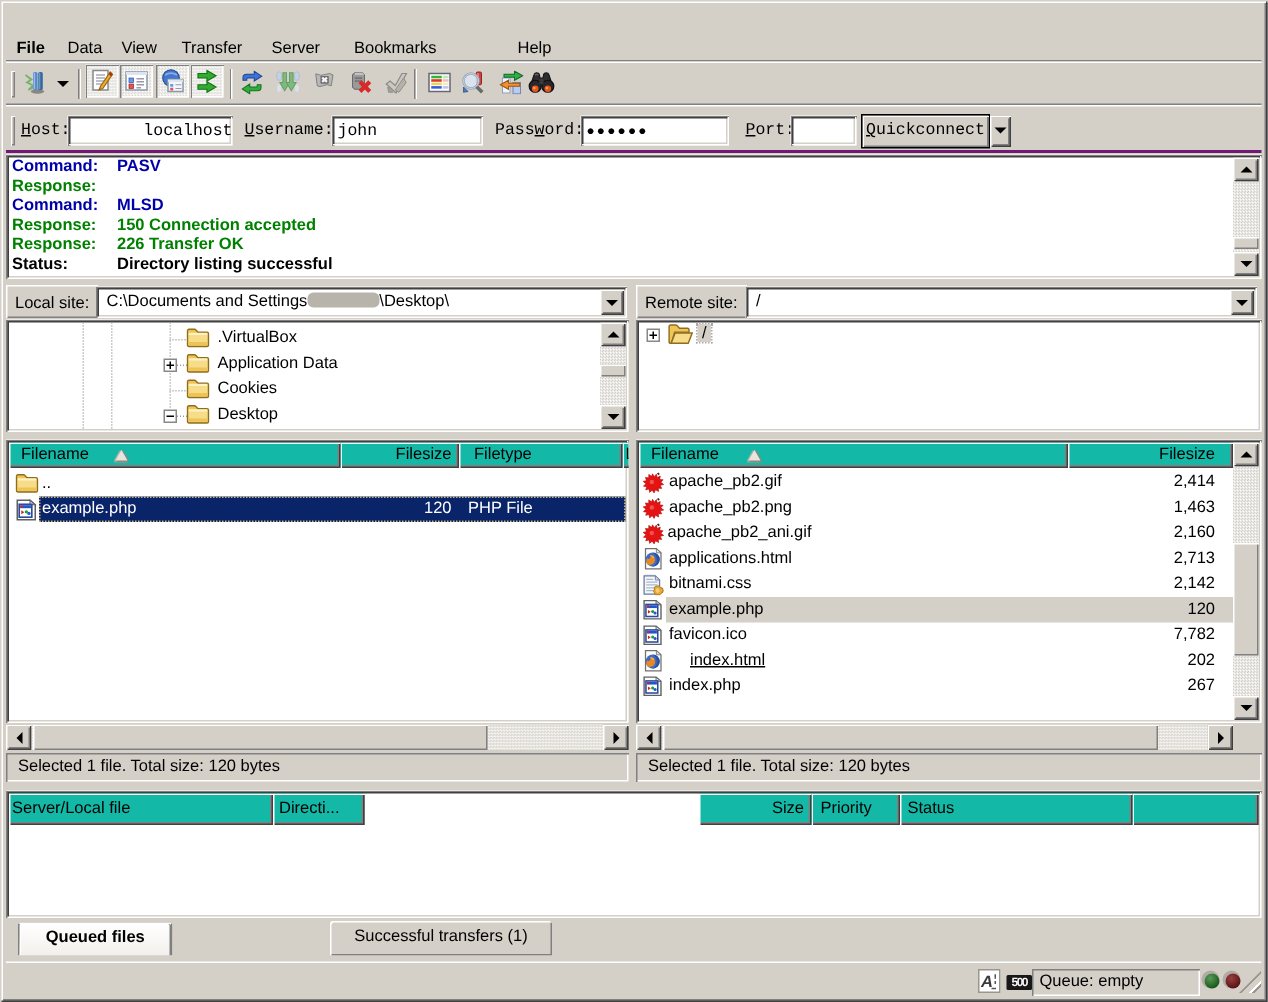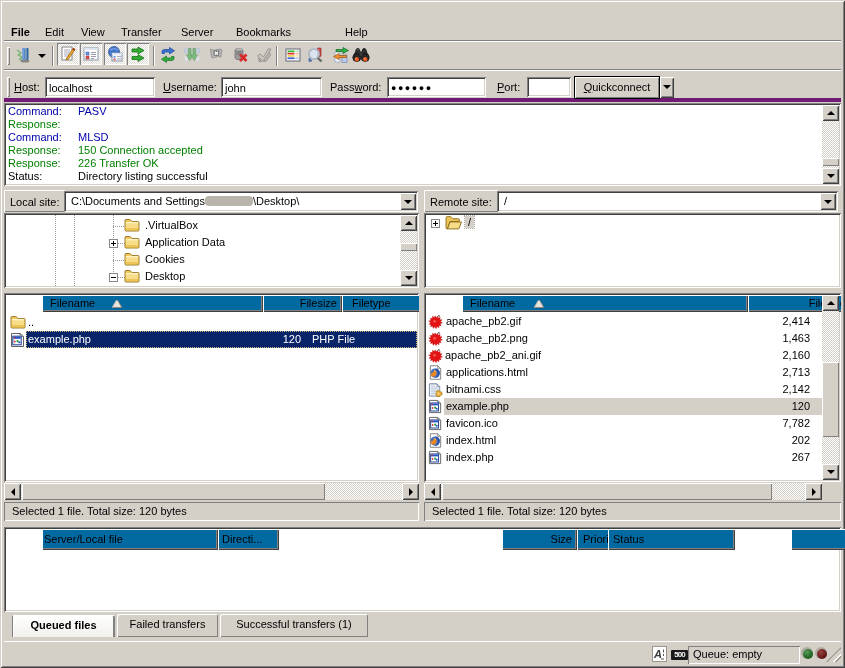--- a/index.html
+++ b/index.html
@@ -13,21 +13,21 @@
 .sunk { box-shadow: inset 1px 1px 0 #808080, inset -1px -1px 0 #fff, inset 2px 2px 0 #404040, inset -2px -2px 0 #d4d0c8; background:#fff; }
 .sunkthin { box-shadow: inset 1px 1px 0 #808080, inset -1px -1px 0 #fff; }
 .checker { background-image: conic-gradient(#fff 25%, #d4d0c8 0 50%, #fff 0 75%, #d4d0c8 0); background-size:2px 2px; }
 .gripper { width:3px; box-shadow: inset 1px 1px 0 #fff, inset -1px -1px 0 #808080; }
 .tsep { width:2px; box-shadow: inset 1px 0 0 #808080, inset -1px 0 0 #fff; }
 .arrow-up { width:0; height:0; border-left:4px solid transparent; border-right:4px solid transparent; border-bottom:4px solid #000; }
 .arrow-dn { width:0; height:0; border-left:4px solid transparent; border-right:4px solid transparent; border-top:4px solid #000; }
 .arrow-lf { width:0; height:0; border-top:4px solid transparent; border-bottom:4px solid transparent; border-right:4px solid #000; }
 .arrow-rt { width:0; height:0; border-top:4px solid transparent; border-bottom:4px solid transparent; border-left:4px solid #000; }
 .sbtn { position:absolute; background:#d4d0c8; box-shadow: inset 1px 1px 0 #fff, inset -1px -1px 0 #404040, inset 2px 2px 0 #d4d0c8, inset -2px -2px 0 #808080; display:flex; align-items:center; justify-content:center; }
-.hdrcell { position:absolute; top:0; height:100%; background:#0369a1; box-shadow: inset 1px 1px 0 #fff, inset -1px -1px 0 #404040, inset -2px -2px 0 #808080; line-height:17px; padding-left:5px;margin-left:36px; }
+.hdrcell { position:absolute; top:0; height:100%; background:#14b8a6; box-shadow: inset 1px 1px 0 #fff, inset -1px -1px 0 #404040, inset -2px -2px 0 #808080; line-height:17px; padding-left:5px; }
 u { text-decoration:underline; }
 .sortarr { position:absolute; top:5px; width:0; height:0; border-left:4.5px solid transparent; border-right:4.5px solid transparent; border-bottom:7px solid #e8e5df; filter:drop-shadow(0 1px 0 #8a867e) drop-shadow(1px 0 0 #8a867e) drop-shadow(-1px 0 0 #b8b4ac); }
 .tgl { width:22px; height:22px; padding:3px; background-image: conic-gradient(#fff 25%, #dedbd5 0 50%, #fff 0 75%, #dedbd5 0); background-size:2px 2px; box-shadow: inset 1px 1px 0 #808080, inset -1px -1px 0 #fff; }
 .trow { position:absolute; height:17px; line-height:17px; white-space:nowrap; }
 .dotv { position:absolute; width:1px; background-image:linear-gradient(#999 1px, transparent 1px); background-size:1px 2px; }
 .doth { position:absolute; height:1px; background-image:linear-gradient(90deg,#999 1px, transparent 1px); background-size:2px 1px; }
 .pmbox { position:absolute; width:9px; height:9px; background:#fff; border:1px solid #888; }
 .pmbox:before { content:""; position:absolute; left:1px; top:3px; width:5px; height:1px; background:#000; }
 .pmbox.plus:after { content:""; position:absolute; left:3px; top:1px; width:1px; height:5px; background:#000; }
 .lrow { position:absolute; height:17px; line-height:17px; white-space:nowrap; }
@@ -83,21 +83,21 @@
           </g>
       <path d="M9.5 9.5 Q12.5 8.5 13 10.5 Q15 10 15 12 Q15.5 14 13.5 14.5 Q13 16 11 15.5 Q9 16 8.8 14 Q7.5 12.5 9 11.5 Q8.5 10 9.5 9.5 Z" fill="#e8a838" stroke="#a87818" stroke-width="0.7"></path>
       <path d="M10 11 Q12 10.5 12.5 12 Q13 13.5 11.5 14 Q10 14.2 9.8 12.8 Q9.5 11.5 10 11 Z" fill="#f8cc70"></path>
     </g>
   </defs>
 </svg>
 
 
 <div class="abs" id="menubar" style="left:4px;top:22px;width:837px;height:19px;border-bottom:1px solid #808080;">
   <span class="abs" style="left:7px;top:4px;font-weight:bold;">File</span>
-  <span class="abs" style="left:41px;top:4px;">Edit</span>
+  <span class="abs" style="left:41px;top:4px;">Data</span>
   <span class="abs" style="left:77px;top:4px;">View</span>
   <span class="abs" style="left:117px;top:4px;">Transfer</span>
   <span class="abs" style="left:177px;top:4px;">Server</span>
   <span class="abs" style="left:232px;top:4px;">Bookmarks</span>
   <span class="abs" style="left:305px;top:4px;padding-left:36px;">Help</span>
 </div>
 
 <div class="abs" id="toolbar" style="left:4px;top:41px;width:837px;height:29px;border-top:1px solid #fff;border-bottom:1px solid #808080;">
   <div class="abs gripper" style="left:3px;top:5px;height:18px;"></div>
   <svg class="abs" style="left:11px;top:5px" width="16" height="16" viewBox="0 0 16 16">
@@ -215,37 +215,37 @@
     <path d="M2 12 A 4 4 0 0 0 7.6 12.2 A 4.5 4.5 0 0 1 2 12" fill="#e05010"></path>
     <circle cx="4.8" cy="12.2" r="2.2" fill="#e8561c"></circle>
     <circle cx="13.2" cy="12.2" r="2.2" fill="#e8561c"></circle>
     <circle cx="4.2" cy="11.7" r="0.8" fill="#f8a070"></circle>
     <circle cx="12.6" cy="11.7" r="0.8" fill="#f8a070"></circle>
     <rect x="7.6" y="5.5" width="2.8" height="3.5" fill="#3a3a3c"></rect>
     <path d="M4.5 3 Q5.8 2.2 7 3" stroke="#6a6a6e" stroke-width="0.7" fill="none"></path>
   </svg>
 </div>
 
-<div class="abs" id="quickbar" style="left:4px;top:70px;width:837px;height:32px;border-top:1px solid #fff;border-bottom:4px solid #701a75;">
+<div class="abs" id="quickbar" style="left:4px;top:70px;width:837px;height:32px;border-top:1px solid #fff;border-bottom:2px solid #701a75;font-family:Liberation Mono, monospace;">
   <div class="abs gripper" style="left:3px;top:6px;height:20px;"></div>
   <span class="abs" style="left:10px;top:10px;"><u>H</u>ost:</span>
-  <div class="abs sunk" style="left:41px;top:6px;width:110px;height:20px;line-height:18px;padding:2px 0 0 4px;">localhost</div>
+  <div class="abs sunk" style="left:41px;top:6px;width:110px;height:20px;line-height:18px;padding:2px 0 0 4px;text-align:right;">localhost</div>
   <span class="abs" style="left:159px;top:10px;"><u>U</u>sername:</span>
   <div class="abs sunk" style="left:217px;top:6px;width:101px;height:20px;line-height:18px;padding:2px 0 0 4px;">john</div>
   <span class="abs" style="left:326px;top:10px;">Pass<u>w</u>ord:</span>
   <div class="abs sunk" style="left:383px;top:6px;width:99px;height:20px;font-size:9px;letter-spacing:1.5px;padding:6px 0 0 4px;">●●●●●●</div>
   <span class="abs" style="left:493px;top:10px;"><u>P</u>ort:</span>
   <div class="abs sunk" style="left:523px;top:6px;width:44px;height:20px;"></div>
   <div class="abs raised" style="left:571px;top:6px;width:84px;height:21px;text-align:center;line-height:20px;box-shadow:0 0 0 1px #000, inset 1px 1px 0 #fff, inset -1px -1px 0 #808080;"><u>Q</u>uickconnect</div>
   <div class="abs raised" style="left:656px;top:6px;width:14px;height:21px;">
         <div class="arrow-dn" style="margin:8px auto 0;"></div>
       </div>
 </div>
 
-<div class="abs sunk" id="log" style="left:4px;top:103px;width:837px;height:83px;overflow:hidden;">
+<div class="abs sunk" id="log" style="left:4px;top:103px;width:837px;height:83px;overflow:hidden;font-weight:bold;">
   <div class="abs" style="left:4px;top:2px;line-height:13px;color:#0000aa;">Command:<br><span style="color:#008000">Response:</span><br>Command:<br><span style="color:#008000">Response:</span><br><span style="color:#008000">Response:</span><br><span style="color:#000">Status:</span></div>
   <div class="abs" style="left:74px;top:2px;line-height:13px;color:#0000aa;">PASV<br><br>MLSD<br><span style="color:#008000">150 Connection accepted</span><br><span style="color:#008000">226 Transfer OK</span><br><span style="color:#000">Directory listing successful</span></div>
   <div class="abs" style="left:818px;top:2px;width:17px;height:79px;">
     <div class="sbtn" style="left:0;top:0;width:17px;height:16px;">
           <div class="arrow-up"></div>
         </div>
     <div class="abs checker" style="left:0;top:16px;width:17px;height:47px;"></div>
     <div class="abs raisedthin" style="left:0;top:53px;width:17px;height:8px;"></div>
     <div class="sbtn" style="left:0;bottom:0;width:17px;height:16px;">
           <div class="arrow-dn"></div>
@@ -378,21 +378,21 @@
     <div class="lrow" style="left:22px;top:85px;">example.php</div>
     <div class="lrow fsz" style="left:286px;top:85px;width:100px;">120</div>
     <svg class="abs" style="left:4px;top:103px" width="15" height="15" viewBox="0 0 16 16">
           <use href="#fzfile"></use>
         </svg>
     <div class="lrow" style="left:22px;top:102px;">favicon.ico</div>
     <div class="lrow fsz" style="left:286px;top:102px;width:100px;">7,782</div>
     <svg class="abs" style="left:4px;top:120px" width="15" height="15" viewBox="0 0 16 16">
           <use href="#firefox"></use>
         </svg>
-    <div class="lrow" style="left:22px;top:119px;">index.html</div>
+    <div class="lrow" style="left:36px;top:119px;text-decoration:underline;">index.html</div>
     <div class="lrow fsz" style="left:286px;top:119px;width:100px;">202</div>
     <svg class="abs" style="left:4px;top:137px" width="15" height="15" viewBox="0 0 16 16">
           <use href="#fzfile"></use>
         </svg>
     <div class="lrow" style="left:22px;top:136px;">index.php</div>
     <div class="lrow fsz" style="left:286px;top:136px;width:100px;">267</div>
   </div>
   <div class="abs" style="left:398px;top:2px;width:17px;height:185px;">
     <div class="sbtn" style="left:0;top:0;width:17px;height:16px;">
           <div class="arrow-up"></div>
@@ -428,28 +428,27 @@
 
 <div class="abs raisedthin" style="left:4px;top:502px;width:415px;height:19px;line-height:19px;padding-left:8px;box-shadow:inset 1px 1px 0 #808080, inset -1px -1px 0 #fff;background:#d4d0c8;">Selected 1 file. Total size: 120 bytes</div>
 <div class="abs" style="left:424px;top:502px;width:417px;height:19px;line-height:19px;padding-left:8px;box-shadow:inset 1px 1px 0 #808080, inset -1px -1px 0 #fff;background:#d4d0c8;">Selected 1 file. Total size: 120 bytes</div>
 
 <div class="abs sunk" id="queue" style="left:4px;top:527px;width:837px;height:85px;background:#fff;">
   <div class="abs" style="left:2px;top:2px;width:833px;height:21px;" id="qhdr">
     <div class="hdrcell" style="left:0;width:176px;line-height:21px;padding-left:2px;">Server/Local file</div>
     <div class="hdrcell" style="left:176px;width:61px;line-height:21px;padding-left:4px;">Directi...</div>
     <div class="hdrcell" style="left:460px;width:75px;line-height:21px;text-align:right;padding-right:5px;padding-left:0;">Size</div>
     <div class="hdrcell" style="left:535px;width:59px;line-height:21px;padding-left:6px;">Priority</div>
-    <div class="hdrcell" style="left:566px;width:127px;line-height:21px;">Status</div>
+    <div class="hdrcell" style="left:594px;width:155px;line-height:21px;">Status</div>
     <div class="hdrcell" style="left:749px;width:84px;line-height:21px;"></div>
   </div>
 </div>
 
 <div class="abs" id="tabs" style="left:4px;top:612px;width:837px;height:26px;">
   <div class="abs" style="left:8px;top:3px;width:103px;height:22px;background:linear-gradient(#ffffff,#f2f0ec);border:1px solid #808080;border-bottom:none;border-top:1px solid #fff;box-shadow:inset 1px 0 0 #fff, inset -1px 0 0 #808080;border-radius:2px 2px 0 0;font-weight:bold;text-align:center;line-height:19px;">Queued files</div>
-  <div class="abs raisedthin" style="left:113px;top:2px;width:101px;height:23px;text-align:center;line-height:20px;border-radius:2px 2px 0 0;">Failed transfers</div>
   <div class="abs raisedthin" style="left:216px;top:2px;width:148px;height:23px;text-align:center;line-height:20px;border-radius:2px 2px 0 0;">Successful transfers (1)</div>
 </div>
 
 <div class="abs" id="statusbar" style="left:4px;top:641px;width:837px;height:23px;border-top:1px solid #fff;">
   <div class="abs" style="left:648px;top:4px;width:15px;height:16px;background:#fff;border:1px solid #9a968e;">
     <svg width="13" height="14" viewBox="0 0 13 14">
       <text x="1" y="11" font-family="Liberation Sans" font-size="11" font-weight="bold" fill="#3a3a3a" font-style="italic">A</text>
       <g stroke="#555" stroke-width="1">
             <path d="M10.5 2.5v3M10.5 7v2M8 12h3"></path>
           </g>

